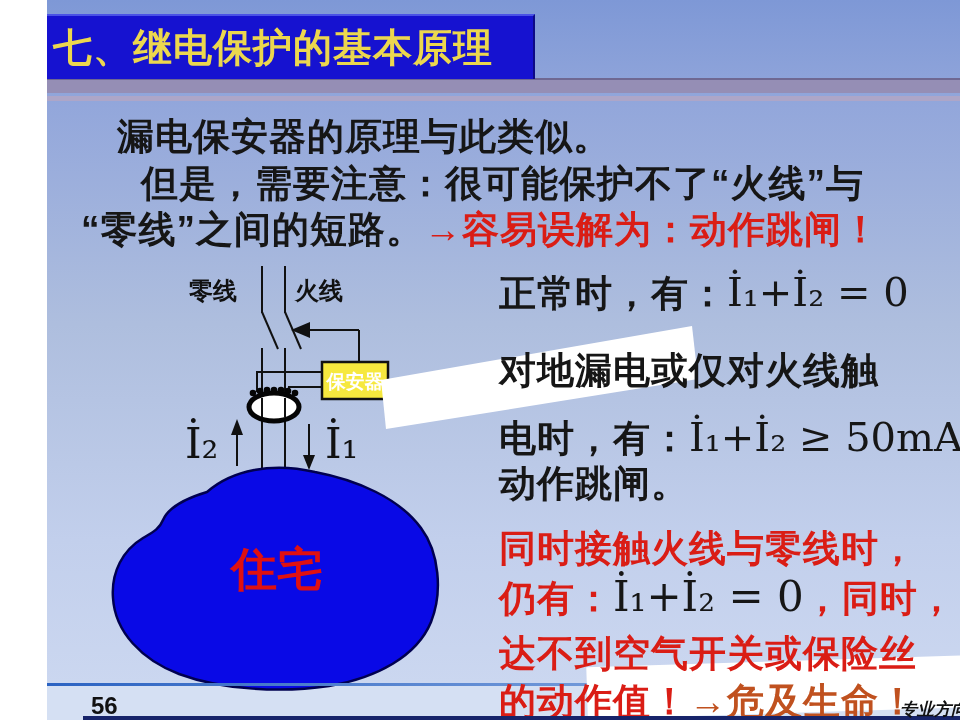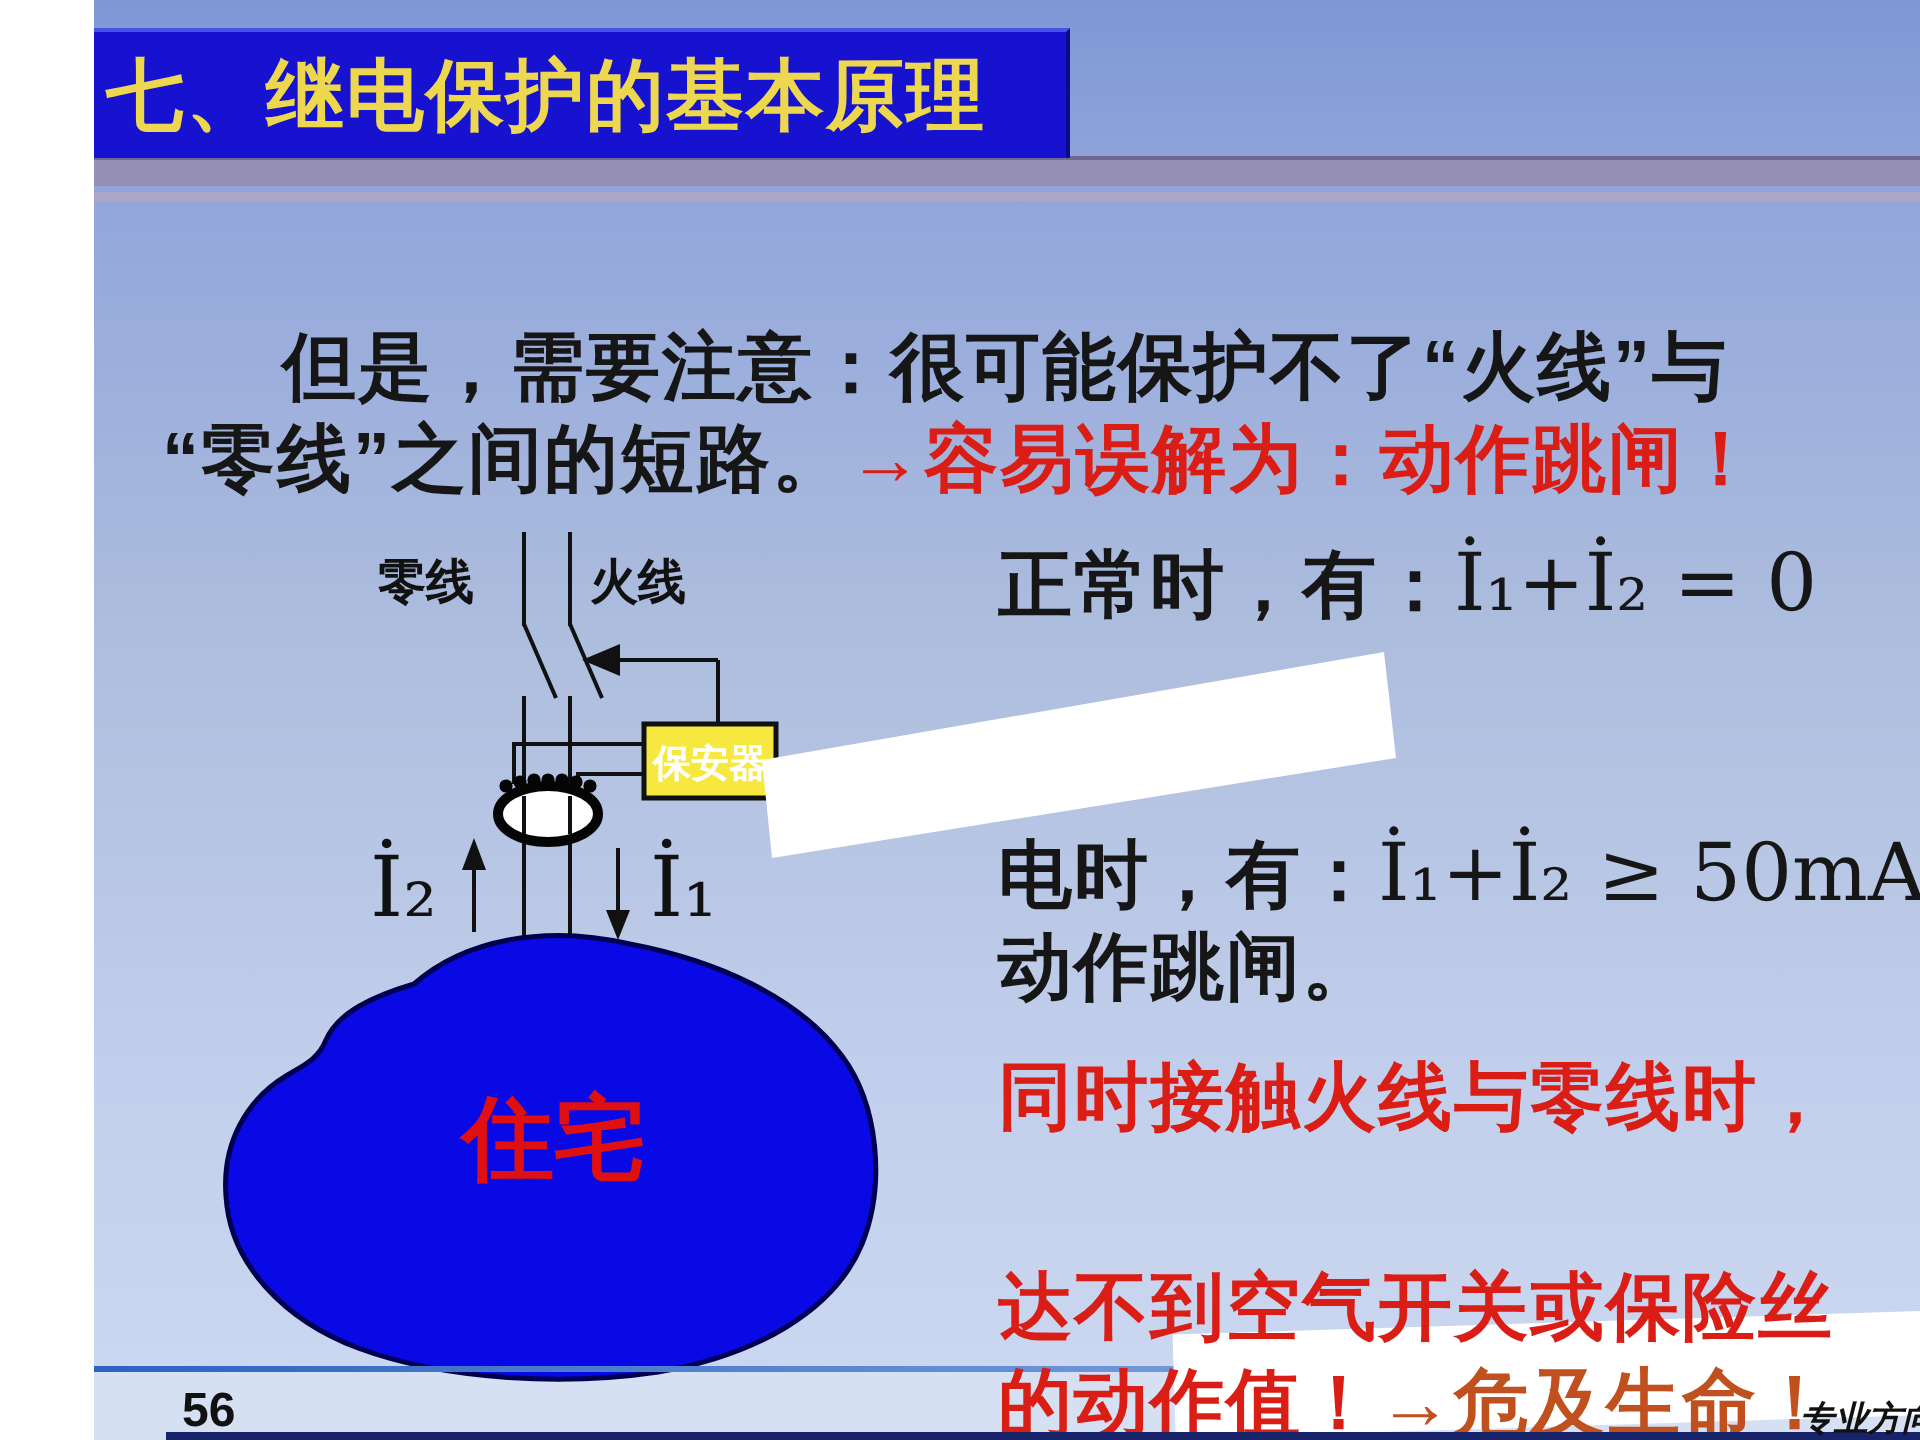--- a/index.html
+++ b/index.html
@@ -48,20 +48,21 @@
 
 <div id="slide">
 
   <div class="band1"></div>
   <div class="band2"></div>
   <div class="title-left">
     <span>七、继电保护的基本原理</span>
   </div>
   <div class="maroon"></div>
 
+  <div class="txt" style="left:70px;top:115px;">漏电保安器的原理与此类似。</div>
   <div class="txt" style="left:94px;top:162px;">但是，需要注意：很可能保护不了“火线”与</div>
   <div class="txt" style="left:34px;top:208px;"><span>“零线”之间的短路。</span><span class="red">→容易误解为：动作跳闸！</span></div>
 
   <svg class="diagram" width="960" height="720" viewBox="0 0 960 720">
 
     <path d="M215,266 V313" stroke="#111" stroke-width="2" fill="none"></path>
     <path d="M238,266 V313" stroke="#111" stroke-width="2" fill="none"></path>
 
     <path d="M215,312 L231,349" stroke="#111" stroke-width="2" fill="none"></path>
     <path d="M238,312 L254,349" stroke="#111" stroke-width="2" fill="none"></path>
@@ -102,24 +103,26 @@
 
     <path d="M160,492 C185,470 225,462 268,472 C310,480 352,498 374,528 C392,552 396,592 384,622
              C370,656 330,678 282,686 C235,693 175,690 132,674 C95,660 68,632 66,598
              C64,572 76,550 96,538 C104,533 112,530 116,520 C122,506 140,498 160,492 Z" fill="#0909e6" stroke="#000050" stroke-width="2.5"></path>
     <text x="230" y="585" text-anchor="middle" font-size="46" font-weight="bold" fill="#e01010">住宅</text>
 
     <polygon points="334,380 645,326 651,379 339,429" fill="#ffffff"></polygon>
   </svg>
 
   <div class="txt" style="left:452px;top:270px;"><span>正常时，有：</span><span class="math">İ₁+İ₂ = 0</span></div>
+  <div class="txt" style="left:452px;top:349px;">对地漏电或仅对火线触</div>
   <div class="txt" style="left:452px;top:415px;"><span>电时，有：</span><span class="math">İ₁+İ₂ ≥ 50mA</span></div>
   <div class="txt" style="left:452px;top:462px;">动作跳闸。</div>
 
   <div class="txt red" style="left:452px;top:527px;">同时接触火线与零线时，</div>
+  <div class="txt" style="left:452px;top:575px;"><span class="red">仍有：</span><span class="math math-big">İ₁+İ₂ = 0</span><span class="red">，同时，</span></div>
   <div class="txt red" style="left:452px;top:632px;">达不到空气开关或保险丝</div>
   <div class="whitebox"></div>
   <div class="txt" style="left:452px;top:680px;z-index:3;"><span class="red">的动作值！</span><span class="brick">→危及生命！</span></div>
 
   <div class="footer-bg"></div>
   <div class="footer-line"></div>
   <div class="pagenum">56</div>
   <div class="watermark">专业方向</div>
   <div class="bottombar"></div>
 

